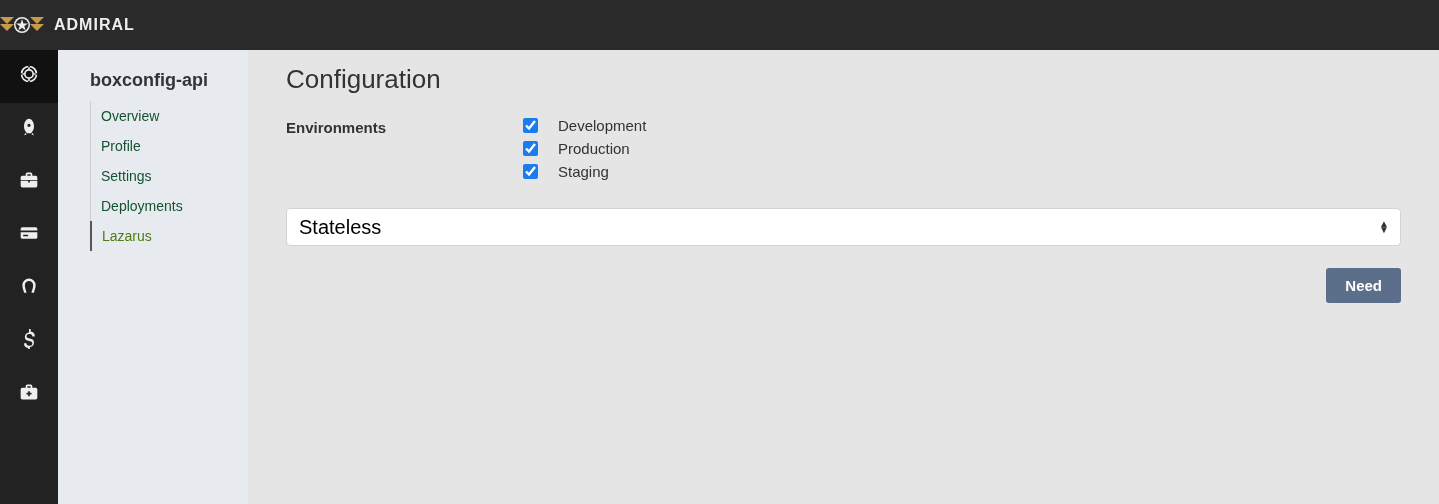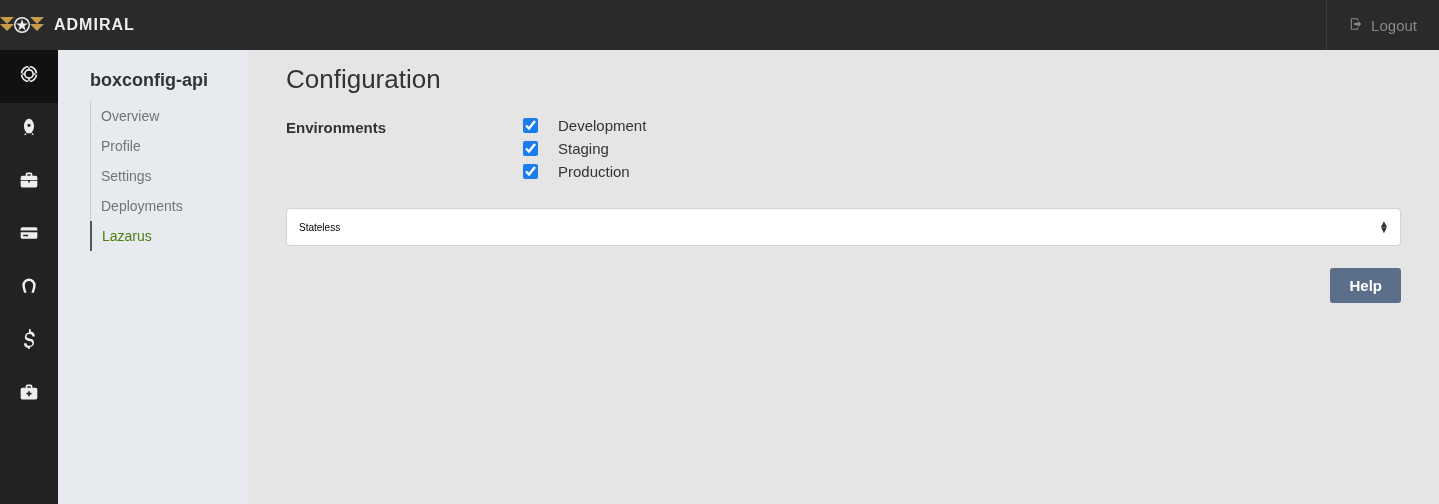--- a/index.html
+++ b/index.html
@@ -104,21 +104,21 @@
       color: #333;
       padding: 4px 16px 10px 16px;
     }
     .sidebar-list {
       list-style: none;
       padding-left: 16px;
     }
     .sidebar-list li {
       padding: 7px 10px 7px 10px;
       font-size: 14px;
-      color: #737373;
+      color: #14532d;
       cursor: pointer;
       border-left: 1px solid #ccc;
       margin-left: 0;
     }
     .sidebar-list li.active {
       color: #4d7c0f;
       font-weight: 400;
       border-left: 2px solid #555;
     }
     .main {
@@ -164,21 +164,21 @@
       cursor: pointer;
     }
     .select-wrap {
       position: relative;
       width: 100%;
     }
     select.profile-select {
       width: 100%;
       height: 38px;
       padding: 6px 30px 6px 12px;
-      font-size: 10px;
+      font-size: 20px;
       border: 1px solid #ced4da;
       border-radius: 4px;
       background: #fff;
       appearance: none;
       -webkit-appearance: none;
       cursor: pointer;
     }
     .select-caret {
       position: absolute;
       right: 12px;
@@ -217,28 +217,20 @@
         <polygon points="44,2 30,2 37,9" fill="#c89b4a"></polygon>
         <polygon points="44,9 30,9 37,16" fill="#c89b4a"></polygon>
         <circle cx="22" cy="10" r="8" fill="#eee"></circle>
         <circle cx="22" cy="10" r="6.5" fill="#2a2a2a"></circle>
         <polygon points="22,4 23.4,8.4 28,8.4 24.3,11 25.7,15.4 22,12.7 18.3,15.4 19.7,11 16,8.4 20.6,8.4" fill="#eee"></polygon>
       </svg>
     </span>
     <span class="brand">ADMIRAL</span>
   </div>
   <div class="topbar-right">
-    <div class="topbar-link">
-      <span class="icon">
-        <svg width="14" height="14" viewBox="0 0 24 24" fill="#888">
-            <path d="M16 17v-3H9v-4h7V7l5 5-5 5zM14 2a2 2 0 0 1 2 2v2h-2V4H5v16h9v-2h2v2a2 2 0 0 1-2 2H5a2 2 0 0 1-2-2V4a2 2 0 0 1 2-2h9z"></path>
-          </svg>
-      </span>
-      <span>Logout</span>
-    </div>
   </div>
 </div>
 
 <div class="layout">
   <div class="iconbar">
     <div class="iconbar-item active">
       <span>
         <svg viewBox="0 0 24 24">
             <path d="M12 2a10 10 0 1 0 10 10A10 10 0 0 0 12 2zm0 18a8 8 0 1 1 8-8 8 8 0 0 1-8 8zM12 6a6 6 0 1 0 6 6 6 6 0 0 0-6-6zm0 10a4 4 0 1 1 4-4 4 4 0 0 1-4 4zM11 2h2v4h-2zM11 18h2v4h-2zM2 11h4v2H2zM18 11h4v2h-4z"></path>
           </svg>
@@ -304,37 +296,37 @@
 
     <div class="form-row">
       <div class="form-label">Environments</div>
       <div class="form-control">
         <div class="checkbox-row">
           <input type="checkbox" checked="" style="">
           <label>Development</label>
         </div>
         <div class="checkbox-row">
           <input type="checkbox" checked="" style="">
-          <label>Staging</label>
+          <label>Production</label>
         </div>
         <div class="checkbox-row">
           <input type="checkbox" checked="" style="">
-          <label>Production</label>
+          <label>Staging</label>
         </div>
       </div>
     </div>
 
     <div class="form-row">
       <div class="form-control">
         <div class="select-wrap">
           <select class="profile-select">
             <option>Stateless</option>
           </select>
           <span class="select-caret">▲<br>▼</span>
         </div>
       </div>
     </div>
 
     <div class="actions">
-      <button class="btn-save">Help</button>
+      <button class="btn-save">Need</button>
     </div>
   </div>
 </div>
 
 </body></html>

